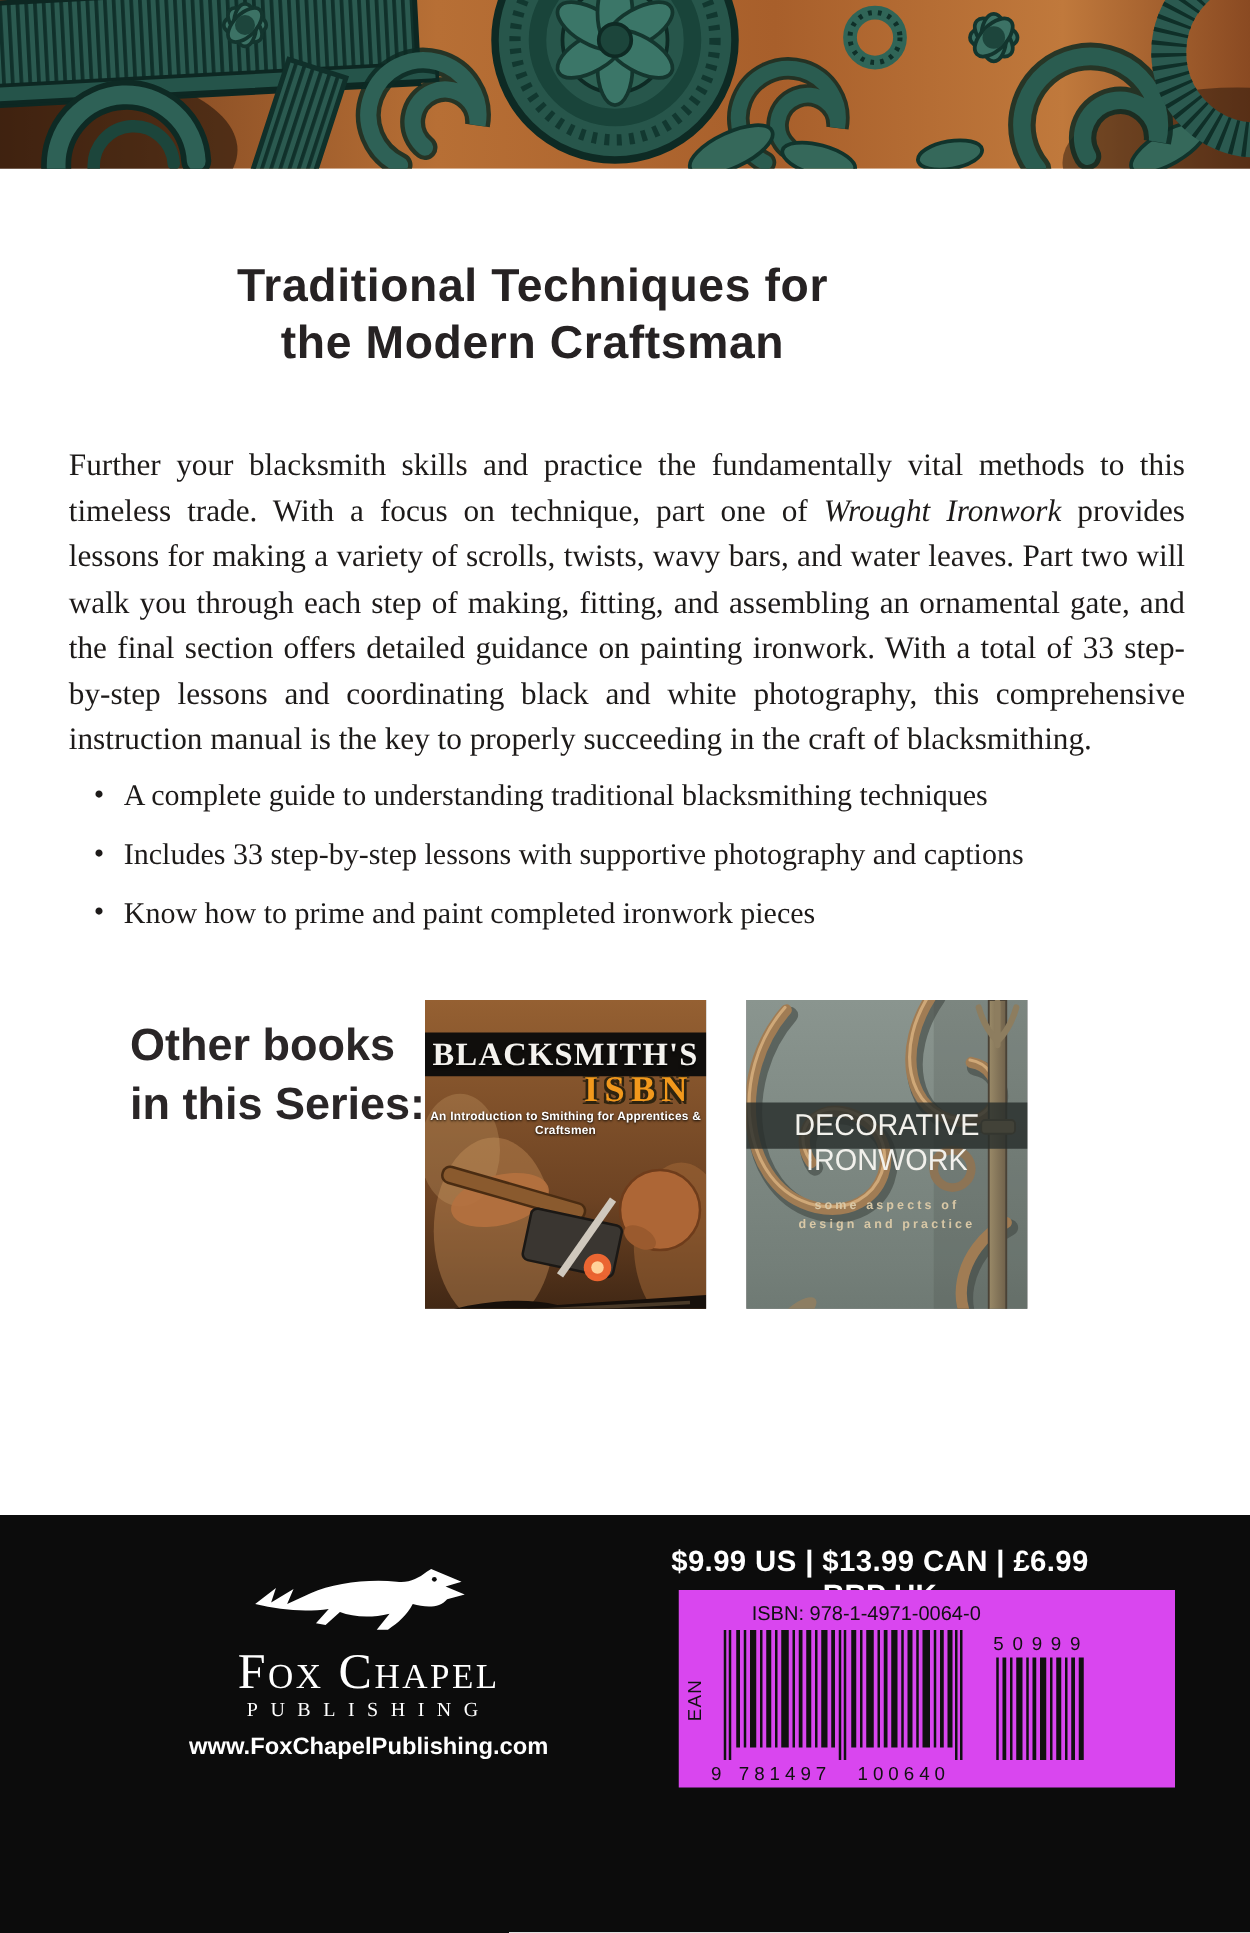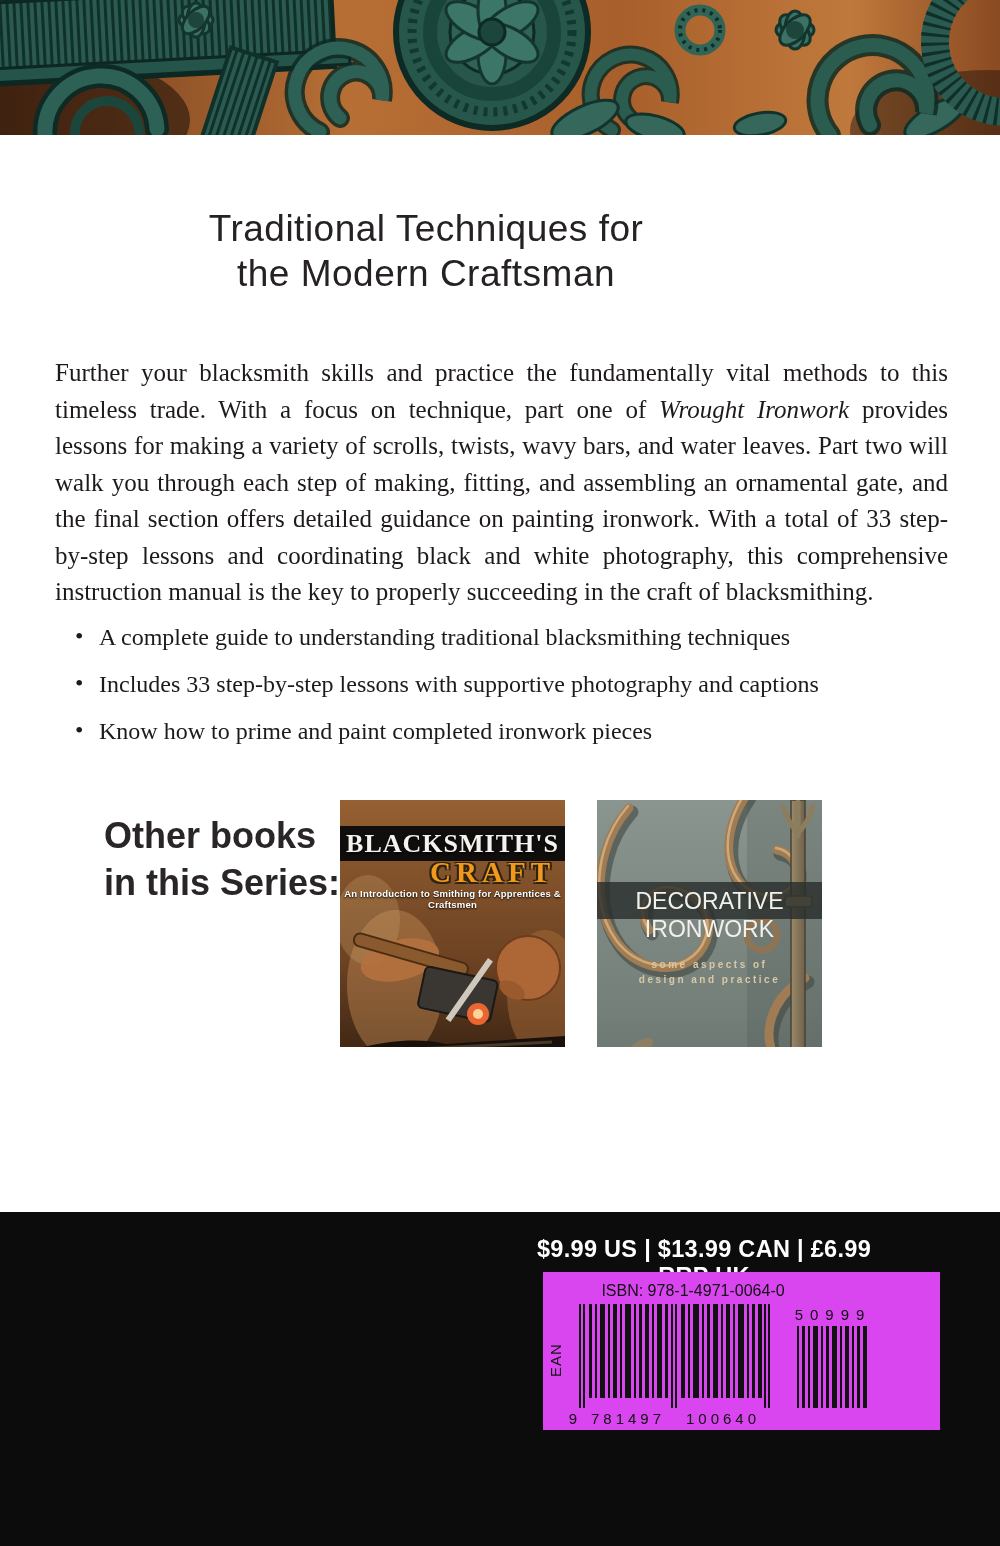--- a/index.html
+++ b/index.html
@@ -5,21 +5,21 @@
   html,body{margin:0;padding:0;background:#ffffff;}
   .page{position:relative;width:1000px;height:1546px;background:#ffffff;overflow:hidden;
         font-family:"Liberation Sans",sans-serif;color:#262223;}
 
   
   .hero{position:absolute;top:0;left:0;width:1000px;height:135px;overflow:hidden;}
   .hero svg{display:block;}
 
   
   .headline{position:absolute;top:206px;left:0;width:852px;text-align:center;
-            font-weight:normal;font-size:37px;line-height:45px;letter-spacing:.5px;color:#29262
+            font-weight:bold;font-size:37px;line-height:45px;letter-spacing:.5px;color:#29262
 7;}
   
   .para{position:absolute;top:330px;left:55px;width:893px;
         font-family:"Liberation Serif",serif;font-size:25px;line-height:36.5px;
         color:#1d1a19;text-align:justify;}
   .para .it{font-style:italic;}
 
   .bullets{position:absolute;top:606px;left:57px;width:918px;margin:16px;padding:0;list-style:none;
            font-family:"Liberation Serif",serif;font-size:24px;color:#1d1a19;}
   .bullets li{position:relative;padding-left:26px;margin-bottom:17px;line-height:30px;}
@@ -211,21 +211,21 @@
       <g fill="none" stroke="#2e2318" stroke-width="4">
         <circle cx="62" cy="306" r="8"></circle>
           <circle cx="80" cy="313" r="8"></circle>
           <circle cx="98" cy="319" r="8"></circle>
         <circle cx="116" cy="323" r="8"></circle>
           <circle cx="134" cy="325" r="8"></circle>
       </g>
     </svg>
     <div class="b1-band"></div>
     <div class="b1-title1">BLACKSMITH'S</div>
-    <div class="b1-title2">CRAFT</div>
+    <div class="b1-title2">ISBN</div>
     <div class="b1-sub">An Introduction to Smithing for Apprentices &amp; Craftsmen</div>
     <div class="cosira-band band-orange">
       <div class="cosira-name cosira-dark">COSIRA</div>
       <div class="cosira-sub cosira-sub-dark">Council for Small Industries in Rural Areas</div>
     </div>
   </div>
 
   <div class="thumb thumb2">
     <svg width="225" height="352" viewBox="0 0 225 352" preserveAspectRatio="none">
       <defs>
@@ -277,20 +277,34 @@
     </div>
     <div class="cosira-band band-tan">
       <div class="cosira-name cosira-light">COSIRA</div>
       <div class="cosira-sub cosira-sub-dark2">Council for Small Industries in Rural Areas</div>
     </div>
   </div>
 
   <div class="footer">
     <div class="price">$9.99 US | $13.99 CAN | £6.99 RRP UK</div>
 
+    <div class="logo">
+      <svg class="logo-fox" width="230" height="64" viewBox="0 0 300 100">
+        <path fill="#ffffff" d="M8,52 L34,32 L28,50 L56,33 L48,52 L78,38
+          C105,26 150,20 185,24 C200,26 212,20 222,12 L228,8
+          L266,24 L246,30 L270,40 L248,46
+          C238,58 220,56 205,52 C198,66 186,76 174,84 L160,84 L176,64
+          C152,70 130,68 114,62 L96,78 L84,76 L100,58
+          C72,62 40,60 8,52 Z"></path>
+        <circle cx="232" cy="21" r="3" fill="#0c0c0c"></circle>
+      </svg>
+      <div class="logo-name1">Fox Chapel</div>
+      <div class="logo-name2">PUBLISHING</div>
+      <div class="logo-url">www.FoxChapelPublishing.com</div>
+    </div>
 
     <div class="barcode">
       <svg width="340" height="158" viewBox="0 0 340 158">
         <text x="150" y="24" text-anchor="middle" font-family="Liberation Sans, sans-serif" font-size="16" fill="#111">ISBN: 978-1-4971-0064-0</text>
         <text x="18" y="88" text-anchor="middle" transform="rotate(-90 18 88)" font-family="Liberation Sans, sans-serif" font-size="15" letter-spacing="1" fill="#111">EAN</text>
 
         <g transform="translate(36,32)" fill="#111">
           <rect x="0" width="2" height="104"></rect>
             <rect x="4" width="2" height="104"></rect>
           <rect x="10" width="3" height="94"></rect>

